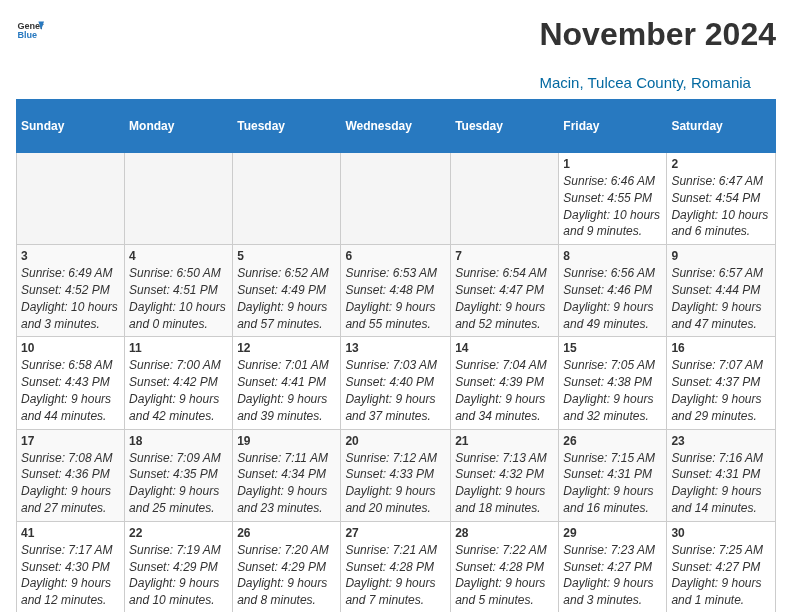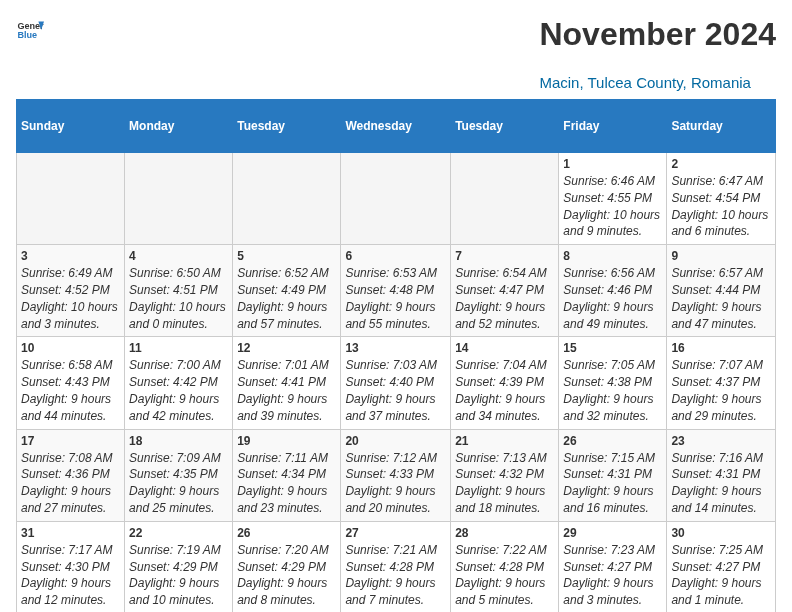--- a/index.html
+++ b/index.html
@@ -210,21 +210,21 @@
           <span class="day-number">26</span>
           <div class="day-info">Sunrise: 7:15 AM<br>Sunset: 4:31 PM<br>Daylight: 9 hours and 16 minutes.</div>
         </td>
         <td>
           <span class="day-number">23</span>
           <div class="day-info">Sunrise: 7:16 AM<br>Sunset: 4:31 PM<br>Daylight: 9 hours and 14 minutes.</div>
         </td>
       </tr>
       <tr>
         <td>
-          <span class="day-number">31</span>
+          <span class="day-number">41</span>
           <div class="day-info">Sunrise: 7:17 AM<br>Sunset: 4:30 PM<br>Daylight: 9 hours and 12 minutes.</div>
         </td>
         <td>
           <span class="day-number">22</span>
           <div class="day-info">Sunrise: 7:19 AM<br>Sunset: 4:29 PM<br>Daylight: 9 hours and 10 minutes.</div>
         </td>
         <td>
           <span class="day-number">26</span>
           <div class="day-info">Sunrise: 7:20 AM<br>Sunset: 4:29 PM<br>Daylight: 9 hours and 8 minutes.</div>
         </td>

